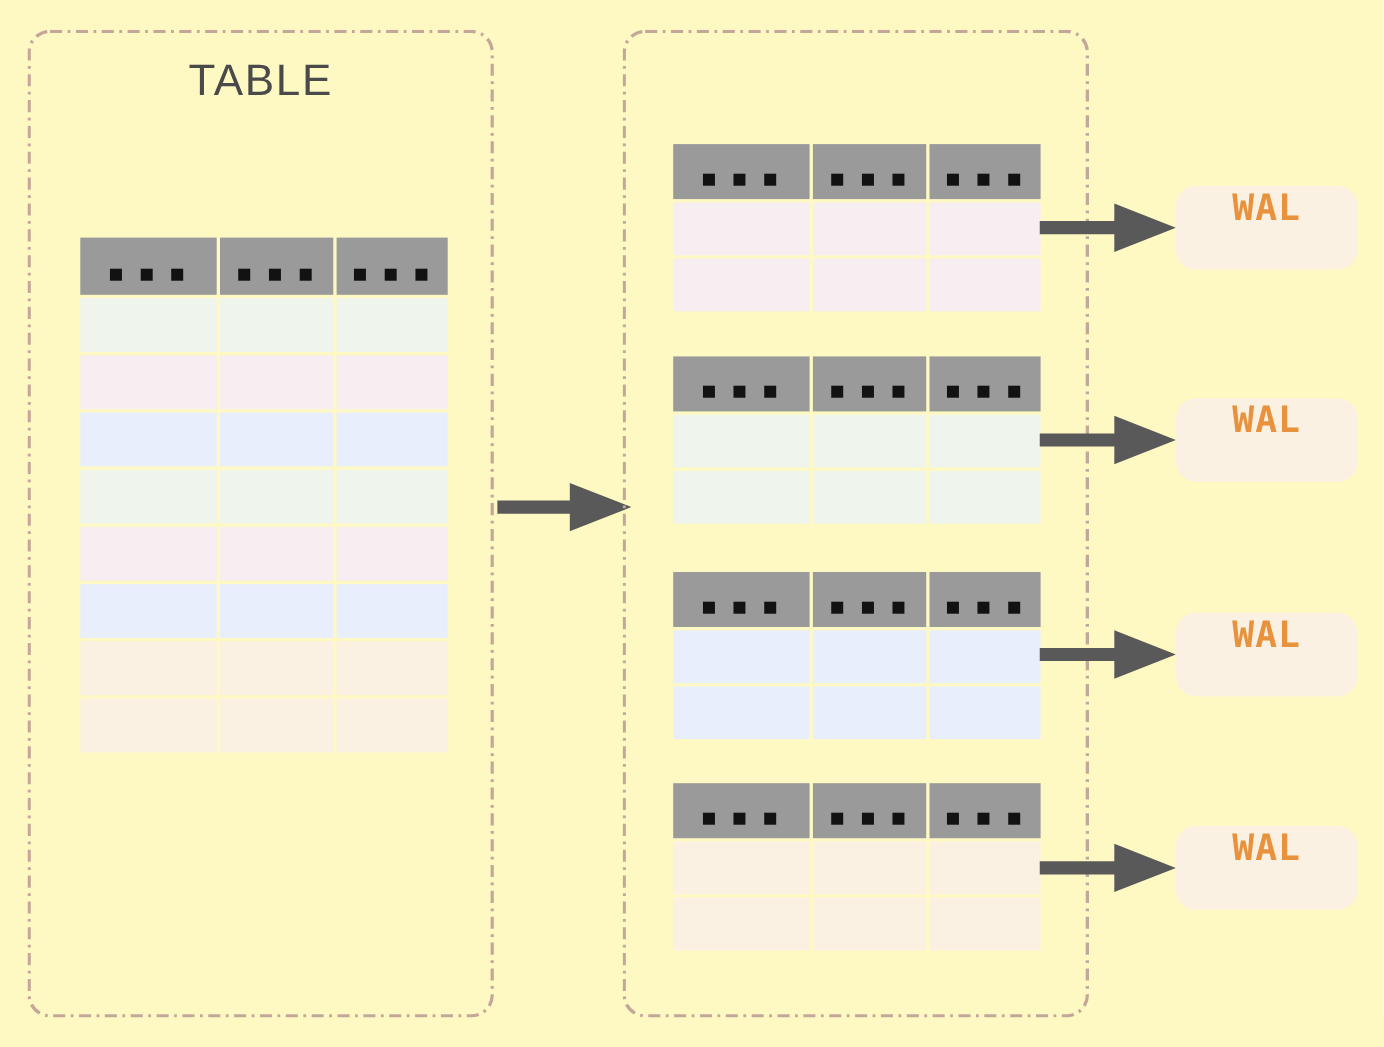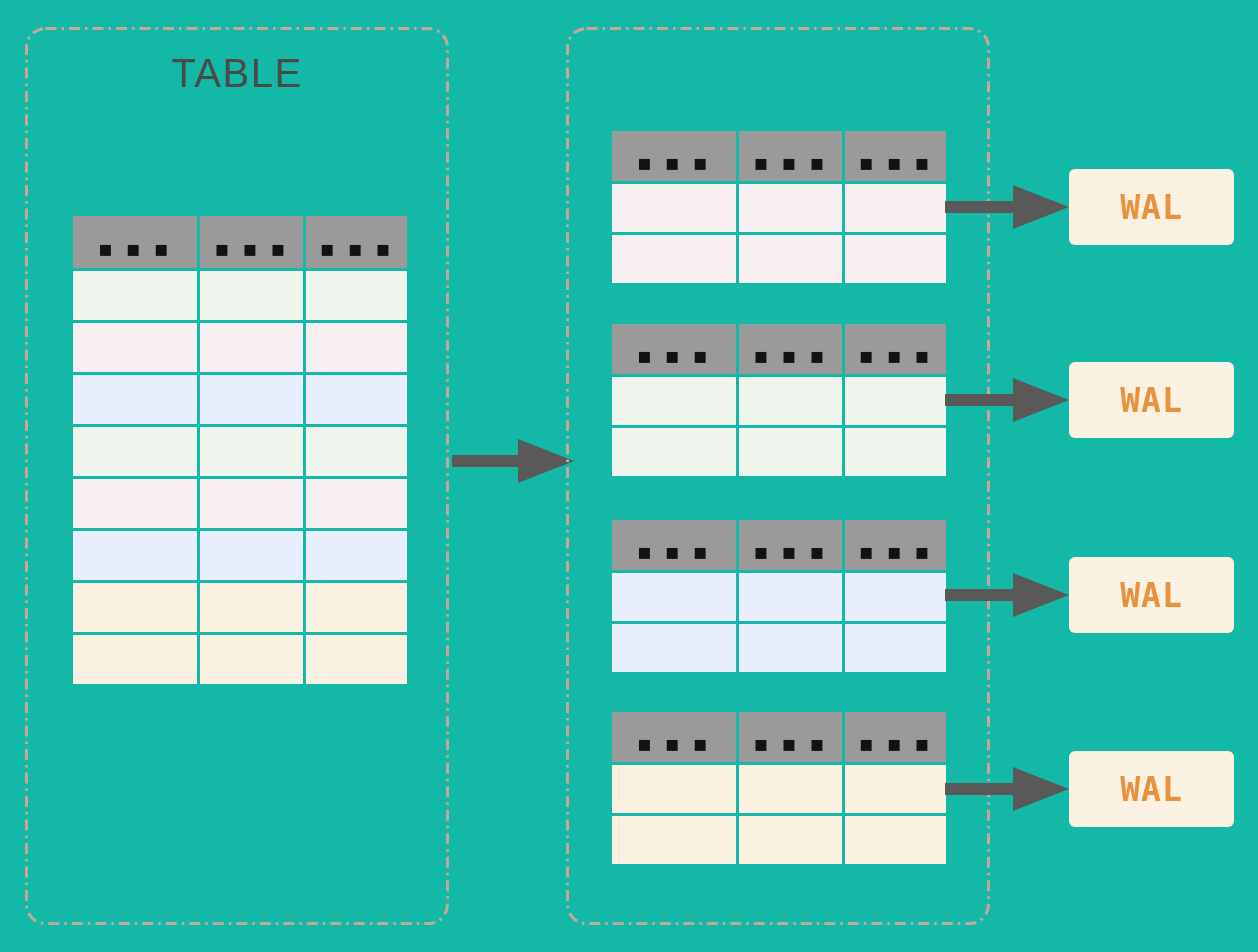--- a/index.html
+++ b/index.html
@@ -1,19 +1,19 @@
 <!DOCTYPE html>
 <html style="--border-tan: #c5a79a; --title-text: #4a4a4a; --header-gray: #9a9a9a; --row-green: #eff4ec; --row-pink: #f6eef1; --row-blue: #e8eefb; --row-orange: #faf1e3; --arrow-gray: #595959; --wal-bg: #faf1e2; --wal-text: #e8923d;"><head>
 <meta charset="utf-8">
 <style>
   html,body{margin:0;padding:0;background:#ffffff;}
   #canvas{
     position:relative;
     width:1258px;height:952px;
-    background:#14b8a6;
+    background:#fef9c3;
     font-family:"Liberation Sans",sans-serif;
     overflow:hidden;
   }
   
   .panel{position:absolute;top:27px;width:424px;height:898px;}
   #panel-left{left:25px;}
   #panel-right{left:566px;}
   .dash-border{position:absolute;left:0;top:0;pointer-events:none;}
   .dash-border rect{
     fill:none;
@@ -60,23 +60,23 @@
   
   .wal-unit{
     position:absolute;left:945px;height:76px;
     display:flex;align-items:center;
   }
   .wal-unit:nth-of-type(1){top:169px;}
   .wal-unit:nth-of-type(2){top:362px;}
   .wal-unit:nth-of-type(3){top:557px;}
   .wal-unit:nth-of-type(4){top:751px;}
   .wal-box{
-    width:165px;height:76px;border-radius:6px;
+    width:165px;height:76px;border-radius:18px;
     background:var(--wal-bg,#faf1e2);
-    display:flex;align-items:center;justify-content:center;
+    display:flex;align-items:flex-start;justify-content:center;
   }
   .wal-label{
     font-family:"DejaVu Sans Mono",monospace;
     font-weight:bold;font-size:33px;letter-spacing:1px;
     color:var(--wal-text,#e8923d);
   }
 </style>
 </head>
 <body>
 

